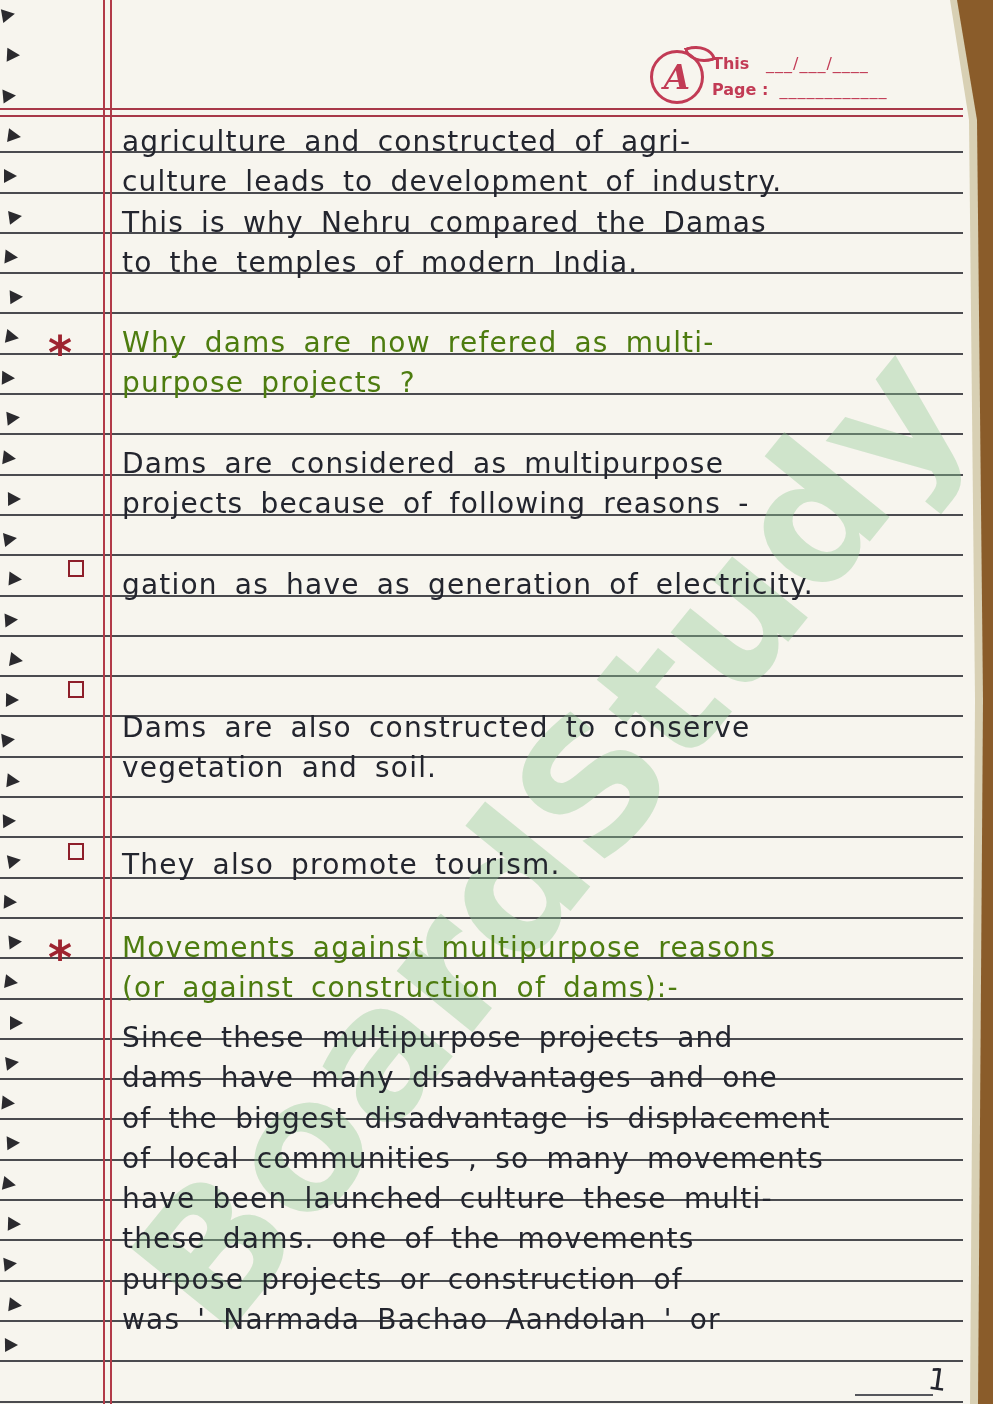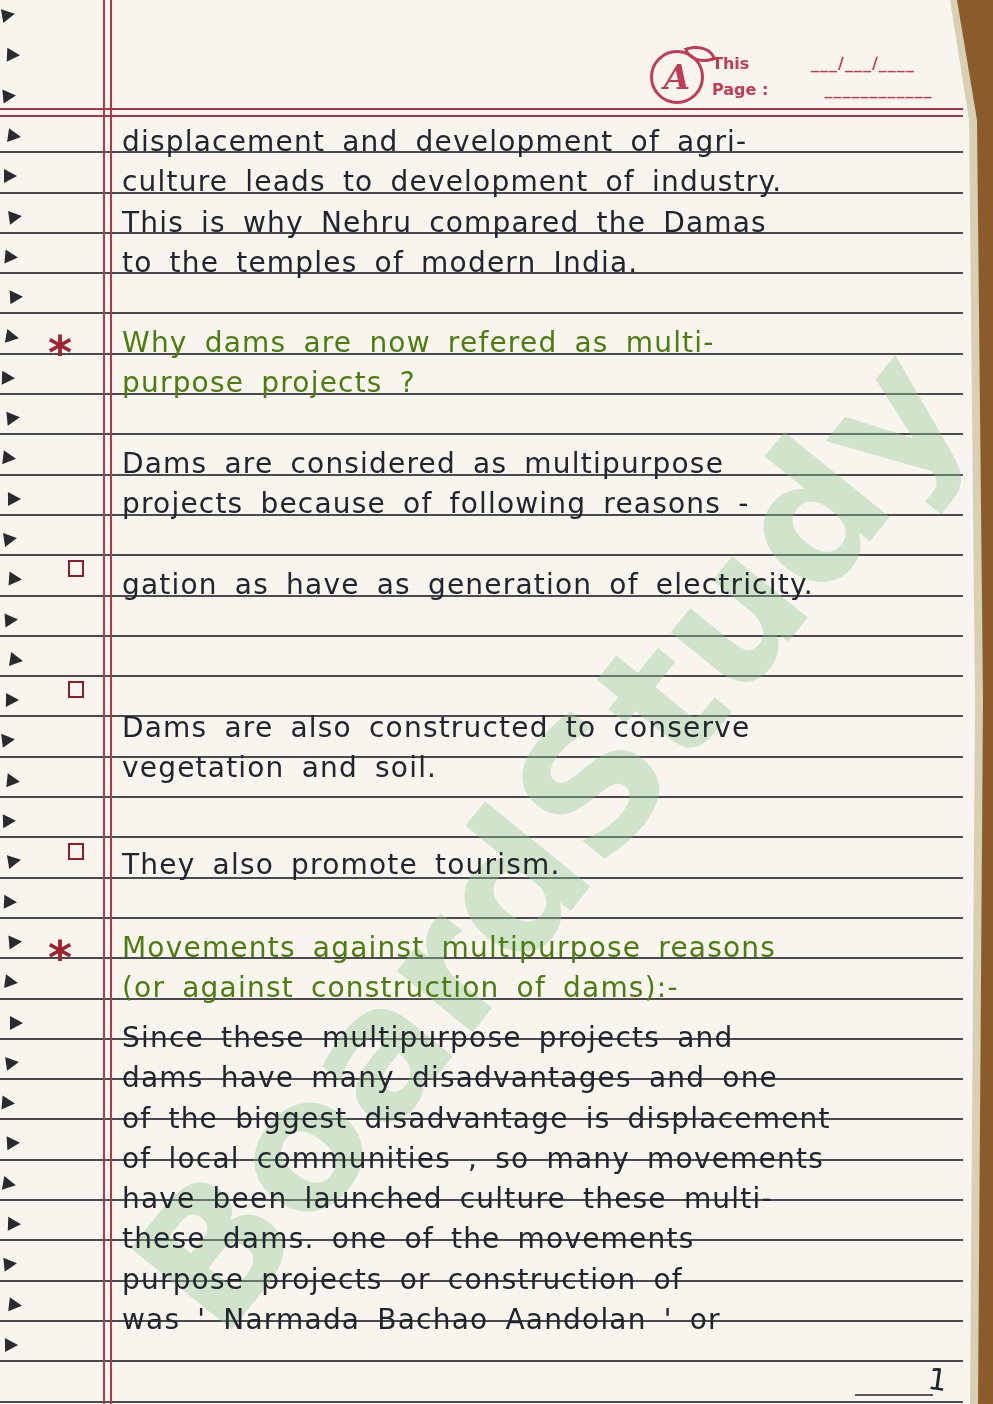--- a/index.html
+++ b/index.html
@@ -49,21 +49,21 @@
 
   .stamp{position:absolute;left:650px;top:46px;color:#c23b55;}
   .stamp-logo{
     position:absolute;left:0;top:4px;width:48px;height:48px;border:3px solid #c23b55;
     border-radius:50%;text-align:center;line-height:48px;
     font-family:"DejaVu Serif",serif;font-style:italic;font-weight:700;font-size:34px;
   }
   .stamp-leaf{position:absolute;left:36px;top:-2px;width:22px;height:14px;border:3px solid #c23b55;
     border-radius:0 90% 0 90%;background:#f7f5ee;transform:rotate(-15deg);}
   .stamp-row{position:absolute;left:62px;white-space:nowrap;font-size:16px;font-weight:700;}
-  .stamp-row .fill{font-weight:700;letter-spacing:1px;margin-left:45px;}
+  .stamp-row .fill{font-weight:400;letter-spacing:1px;}
   .srow1{top:8px}.srow2{top:34px}
 
   .corner-mark{position:absolute;left:928px;top:1362px;font-size:30px;color:#23252e;transform:rotate(8deg);}
   .corner-line{position:absolute;left:855px;top:1394px;width:78px;height:2px;background:#55565c;}
 </style>
 </head>
 <body>
 
 <div class="page-under"></div>
 
@@ -84,21 +84,21 @@
       <span>This</span>
       &nbsp;&nbsp;<span class="fill">___/___/____</span>
     </div>
     <div class="stamp-row srow2">
       <span>Page :</span>
       &nbsp;<span class="fill">____________</span>
     </div>
   </div>
 
   <div class="tblock" style="top:122px">
-    <div class="tline">displacement and development of agri-</div>
+    <div class="tline">agriculture and constructed of agri-</div>
     <div class="tline">culture leads to development of industry.</div>
     <div class="tline">This is why Nehru compared the Damas</div>
     <div class="tline">to the temples of modern India.</div>
   </div>
 
   <div class="marker-asterisk" style="top:326px">*</div>
   <div class="tblock red" style="top:323px">
     <div class="tline">Why dams are now refered as multi-</div>
     <div class="tline">purpose projects ?</div>
   </div>

